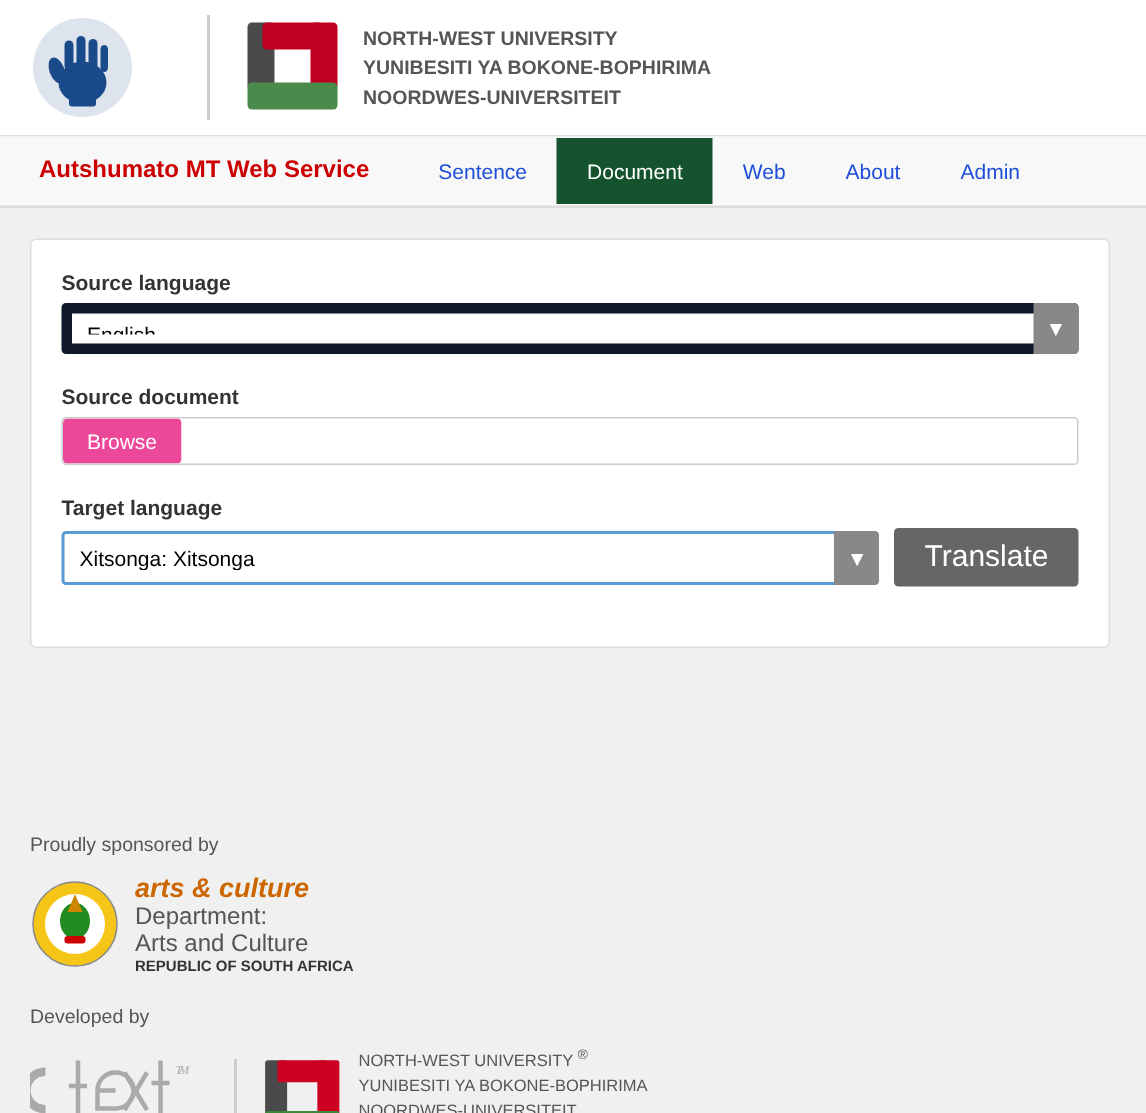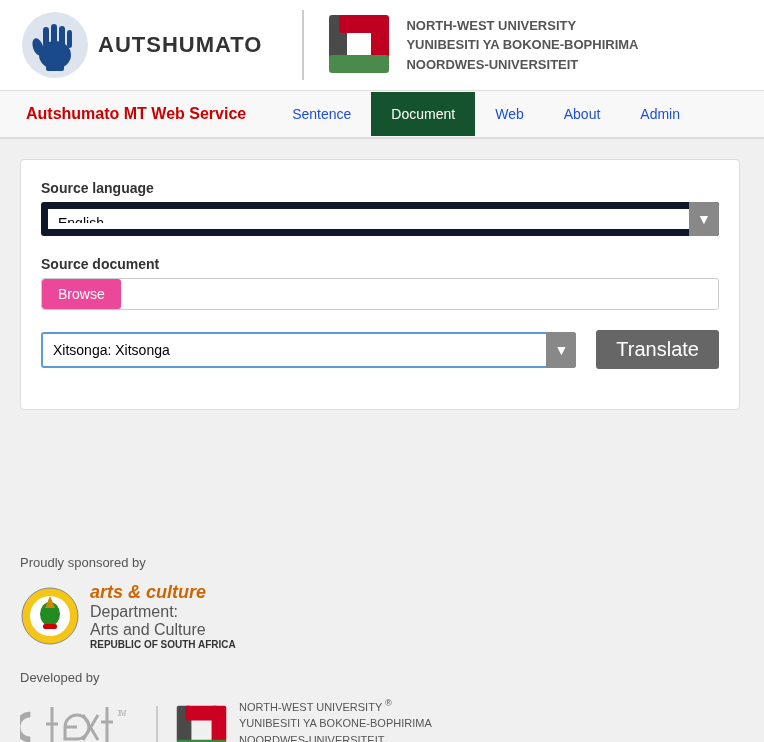--- a/index.html
+++ b/index.html
@@ -150,21 +150,21 @@
       display: flex;
       align-items: center;
       border: 1px solid #ccc;
       border-radius: 3px;
       overflow: hidden;
     }
 
     .translate-row {
       display: flex;
       align-items: center;
-      gap: 20px;
+      gap: 10px;
     }
     .target-select-wrapper {
       position: relative;
       flex: 1;
     }
     .target-select-wrapper select {
       width: 100%;
       padding: 6px 10px;
       border: 2px solid #5b9bd5;
       border-radius: 3px;
@@ -296,21 +296,20 @@
         <ellipse cx="8" cy="32" rx="5" ry="9" fill="#1a4a8a" transform="rotate(-20,8,32)"></ellipse>
 
         <rect x="13" y="12" width="6" height="20" rx="3" fill="#1a4a8a"></rect>
         <rect x="21" y="9" width="6" height="23" rx="3" fill="#1a4a8a"></rect>
         <rect x="29" y="11" width="6" height="21" rx="3" fill="#1a4a8a"></rect>
         <rect x="37" y="15" width="5" height="18" rx="3" fill="#1a4a8a"></rect>
 
         <rect x="16" y="48" width="18" height="8" rx="2" fill="#1a4a8a"></rect>
       </g>
     </svg>
-    <span class="logo-name">AUTSHUMATO</span>
   </div>
   <div class="header-divider"></div>
   <div class="header-logo-right">
 
     <svg class="nwu-logo" viewBox="0 0 70 70" xmlns="http://www.w3.org/2000/svg">
 
       <rect x="5" y="5" width="18" height="45" rx="3" fill="#4a4a4a"></rect>
       <rect x="47" y="5" width="18" height="45" rx="3" fill="#c00020"></rect>
       <rect x="5" y="45" width="60" height="18" rx="3" fill="#4a8a4a"></rect>
       <rect x="15" y="5" width="40" height="18" rx="3" fill="#c00020"></rect>
@@ -350,20 +349,21 @@
 
     <div class="form-group">
       <label class="form-label">Source document</label>
       <div class="file-display">
         <button class="browse-btn">Browse</button>
         <input type="text" style="flex: 1 1 0%; border: none; padding: 6px 10px; font-size: 14px; outline: none;" readonly="">
       </div>
     </div>
 
     <div class="form-group">
+      <label class="form-label">Target language</label>
       <div class="translate-row">
         <div class="target-select-wrapper">
           <select>
             <option>Xitsonga: Xitsonga</option>
             <option>Afrikaans: Afrikaans</option>
             <option>Zulu: isiZulu</option>
           </select>
           <div class="target-arrow">▼</div>
         </div>
         <button class="translate-btn">Translate</button>

